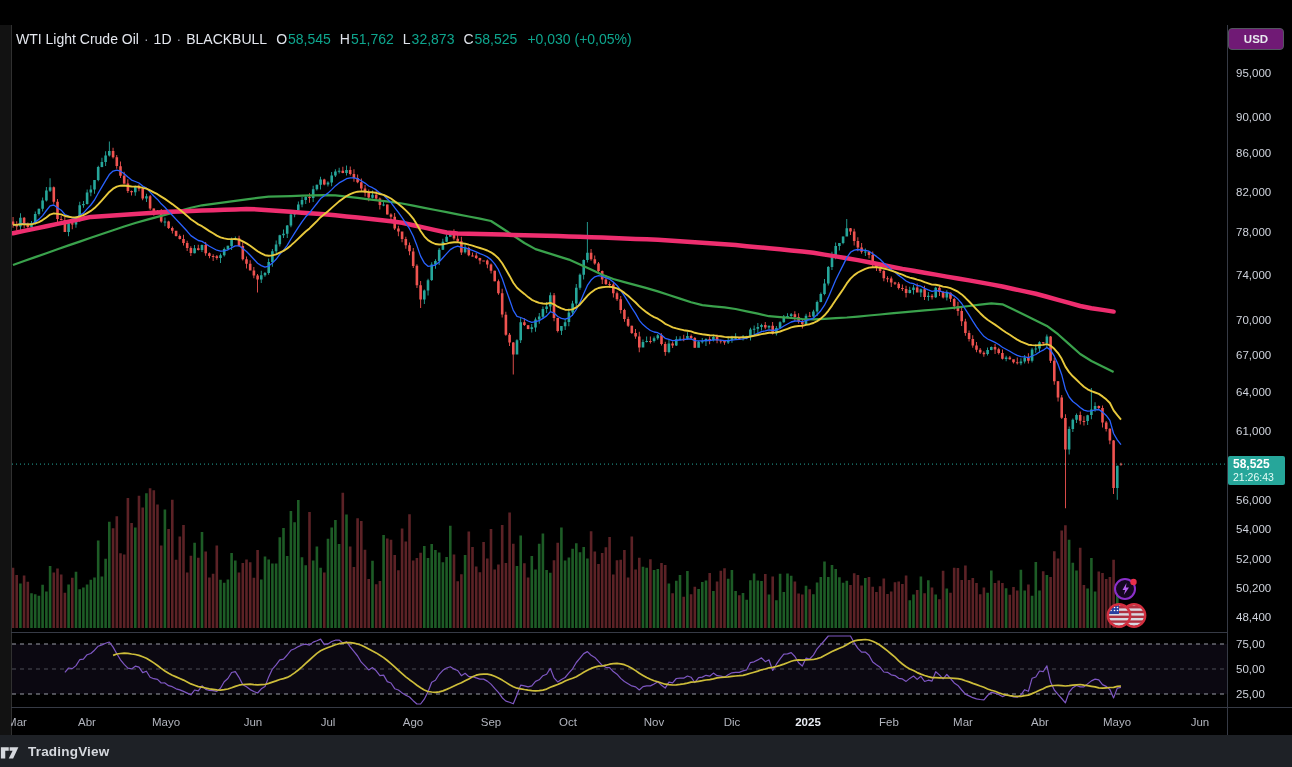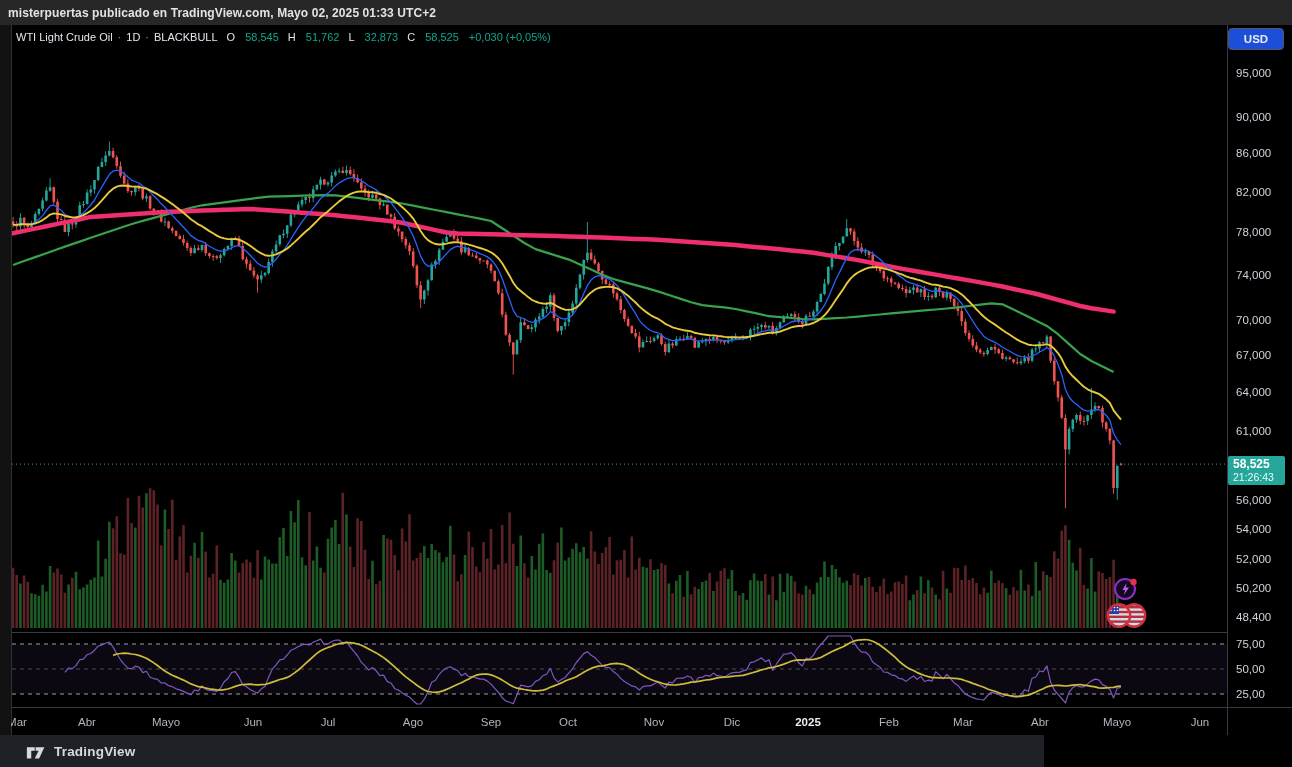--- a/index.html
+++ b/index.html
@@ -7,41 +7,41 @@
   .abs{position:absolute;}
   #stage{position:relative;width:1292px;height:767px;background:#000;}
   #chart-svg{position:absolute;left:0;top:0;z-index:1;}
   
   #topbar{left:0;top:0;width:1292px;height:25px;background:#272727;z-index:5;
     display:flex;align-items:center;padding-left:8px;box-sizing:border-box;}
   #topbar span{font-size:12px;font-weight:700;color:#e3e3e3;letter-spacing:.1px;}
   
   #leftstrip{left:0;top:25px;width:11px;height:710px;background:#121212;z-index:2;}
   
-  #legend{left:16px;top:31px;z-index:6;display:flex;align-items:center;font-size:11px;font-weight:500;
+  #legend{left:16px;top:31px;z-index:6;display:flex;align-items:center;font-size:14px;font-weight:500;
     white-space:nowrap;}
   #legend .t{color:#e4e7ee;}
   #legend .sep{color:#9a9eab;margin:0 5px;}
   #legend .ltr{color:#dfe3ea;margin-left:9px;}
-  #legend .val{color:#0ea68e;margin-left:10px;}
+  #legend .val{color:#0ea68e;margin-left:1px;}
   #legend .chg{color:#0ea68e;margin-left:10px;}
   
-  #usd-btn{left:1228px;top:28px;width:56px;height:22px;z-index:6;background:#1d4ed8;
+  #usd-btn{left:1228px;top:28px;width:56px;height:22px;z-index:6;background:#701a75;
     border:1px solid #53565f;border-radius:4px;color:#e8eaef;font-size:11.5px;font-weight:700;
     display:flex;align-items:center;justify-content:center;box-sizing:border-box;cursor:pointer;}
   
   #price-label{left:1228px;top:456px;width:57px;height:29px;z-index:6;background:#26a69a;border-radius:2px;
     display:flex;flex-direction:column;justify-content:center;padding-left:5px;box-sizing:border-box;}
   #price-label .p{font-size:12px;font-weight:700;color:#fff;line-height:13px;}
   #price-label .cd{font-size:10.5px;color:#e3fcf6;line-height:12px;}
   
   .badge{z-index:6;}
   
-  #bottombar{left:0;top:735px;width:1044px;height:32px;background:#1e2126;z-index:5;
-    display:flex;align-items:center;padding-left:26px;box-sizing:border-box;}
+  #bottombar{left:0;top:735px;width:1292px;height:32px;background:#1e2126;z-index:5;
+    display:flex;align-items:center;padding-left:0;box-sizing:border-box;}
   #bottombar .brand{color:#d6d9de;font-size:13.5px;font-weight:700;margin-left:7px;letter-spacing:.2px;}
   
   text{font-family:"Liberation Sans",sans-serif;}
   .tickp{font-size:11.5px;fill:#cfd3dc;}
   .tickm{font-size:11.5px;fill:#b2b5be;}
   .tickm.em{fill:#e9ecf3;font-weight:700;}
 </style>
 </head>
 <body>
 
@@ -107,23 +107,20 @@
       <text x="963" y="726" text-anchor="middle" class="tickm">Mar</text>
       <text x="1040" y="726" text-anchor="middle" class="tickm">Abr</text>
       <text x="1117" y="726" text-anchor="middle" class="tickm">Mayo</text>
       <text x="1200" y="726" text-anchor="middle" class="tickm">Jun</text>
       <rect x="12" y="26" width="1215" height="606" fill="transparent"></rect>
       <rect x="12" y="632" width="1215" height="75" fill="transparent"></rect>
       <rect x="1227" y="26" width="65" height="681" fill="transparent"></rect>
       <rect x="11" y="707" width="1281" height="28" fill="transparent"></rect>
     </svg>
 
-  <div id="topbar" class="abs">
-    <span>misterpuertas publicado en TradingView.com, Mayo 02, 2025 01:33 UTC+2</span>
-  </div>
 
   <div id="leftstrip" class="abs"></div>
 
   <div id="legend" class="abs">
     <span class="t">WTI Light Crude Oil</span>
     <span class="sep">·</span>
     <span class="t">1D</span>
     <span class="sep">·</span>
     <span class="t">BLACKBULL</span>
     <span class="ltr">O</span>

